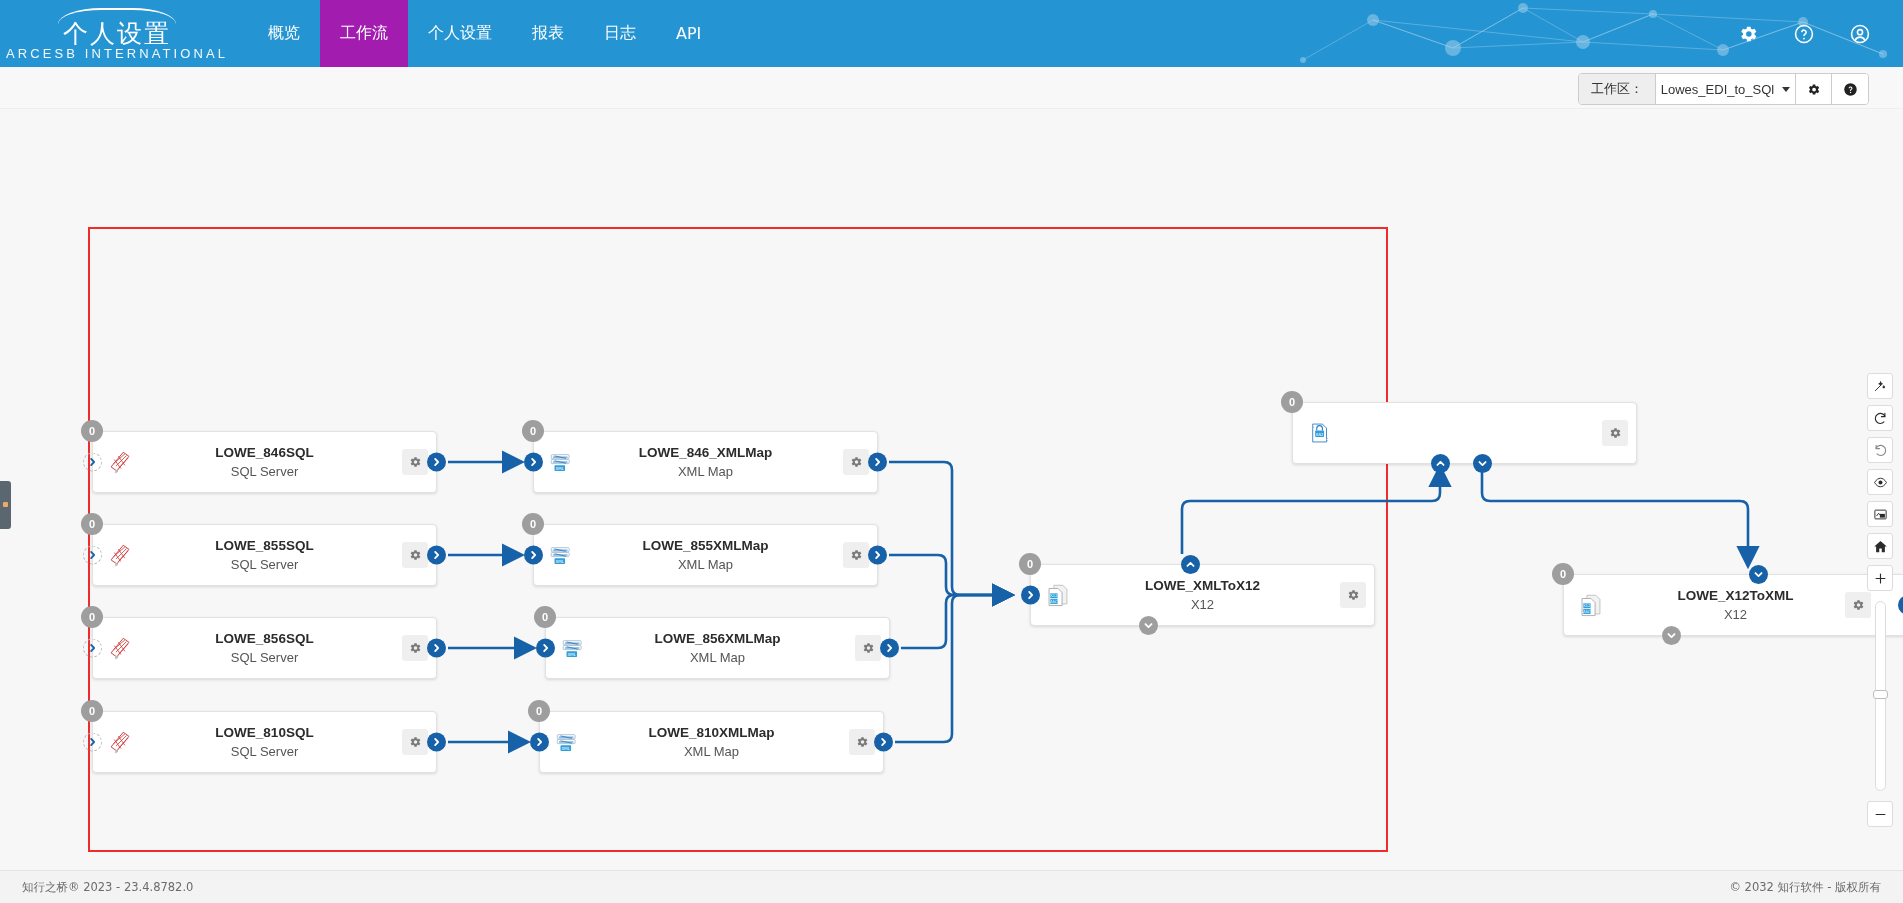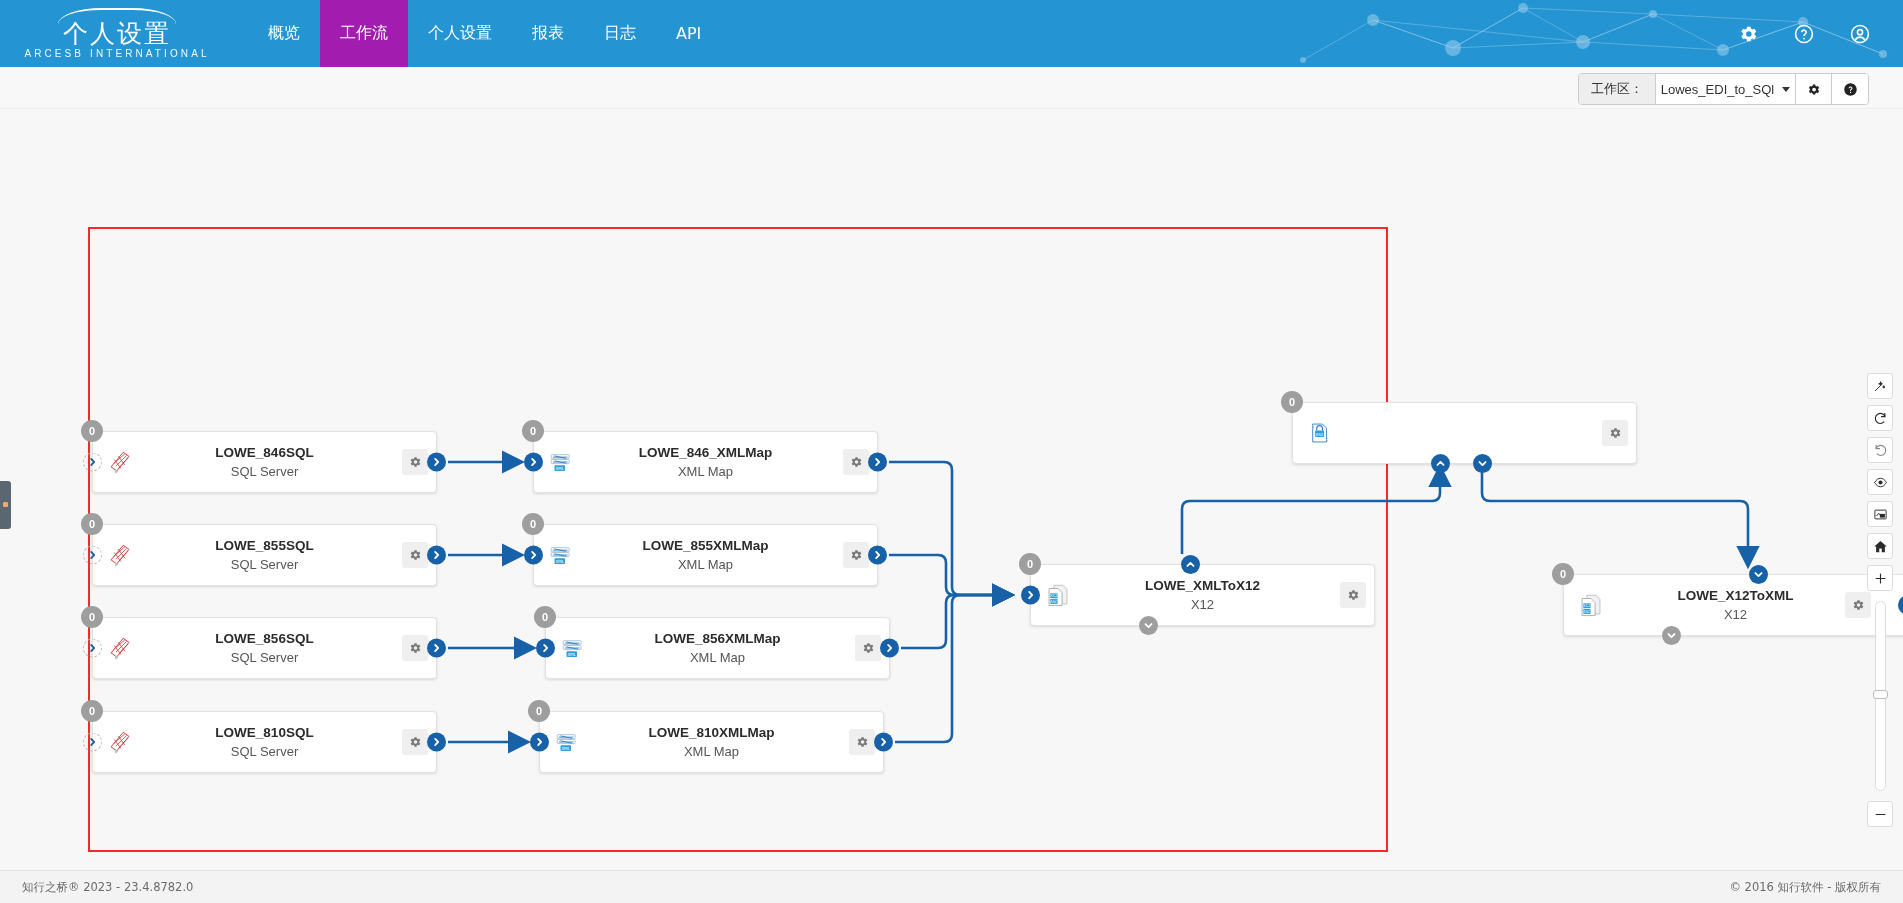--- a/index.html
+++ b/index.html
@@ -21,21 +21,21 @@
   }
   .logo-arc {
     width: 118px; height: 16px; border-top: 2px solid #fff;
     border-radius: 60px 60px 0 0 / 22px 22px 0 0; margin-bottom: -4px;
   }
   .logo-cn {
     color: #fff; font-size: 25px; letter-spacing: 2px; line-height: 28px;
     font-family: "DejaVu Sans", sans-serif; white-space: nowrap;
   }
   .logo-en {
-    color: #fff; font-size: 10px; letter-spacing: 3.1px; line-height: 11px;
+    color: #fff; font-size: 13px; letter-spacing: 3.1px; line-height: 11px;
     white-space: nowrap; opacity: .95;
   }
   .nav { position: absolute; left: 248px; top: 0; height: 67px; display: flex; }
   .nav-item {
     height: 67px; padding: 4px 20px; display: flex; align-items: center; justify-content: center;
     color: #fff; font-size: 16px; cursor: pointer; white-space: nowrap;
     font-family: "DejaVu Sans", sans-serif;
   }
   .nav-item.active { background: #a21caf; }
   .header-icons {
@@ -679,14 +679,14 @@
     <div class="tb-btn">
       <svg width="15" height="15" viewBox="0 0 24 24" stroke="#2b2b2b" stroke-width="1.8" stroke-linecap="round">
         <path d="M5 12 H19"></path>
       </svg>
     </div>
   </div>
 </div>
 
 <div class="footer">
   <div class="footer-txt">知行之桥® 2023 - 23.4.8782.0</div>
-  <div class="footer-txt">© 2016 知行软件 - 版权所有</div>
+  <div class="footer-txt">© 2032 知行软件 - 版权所有</div>
 </div>
 
 </body></html>

